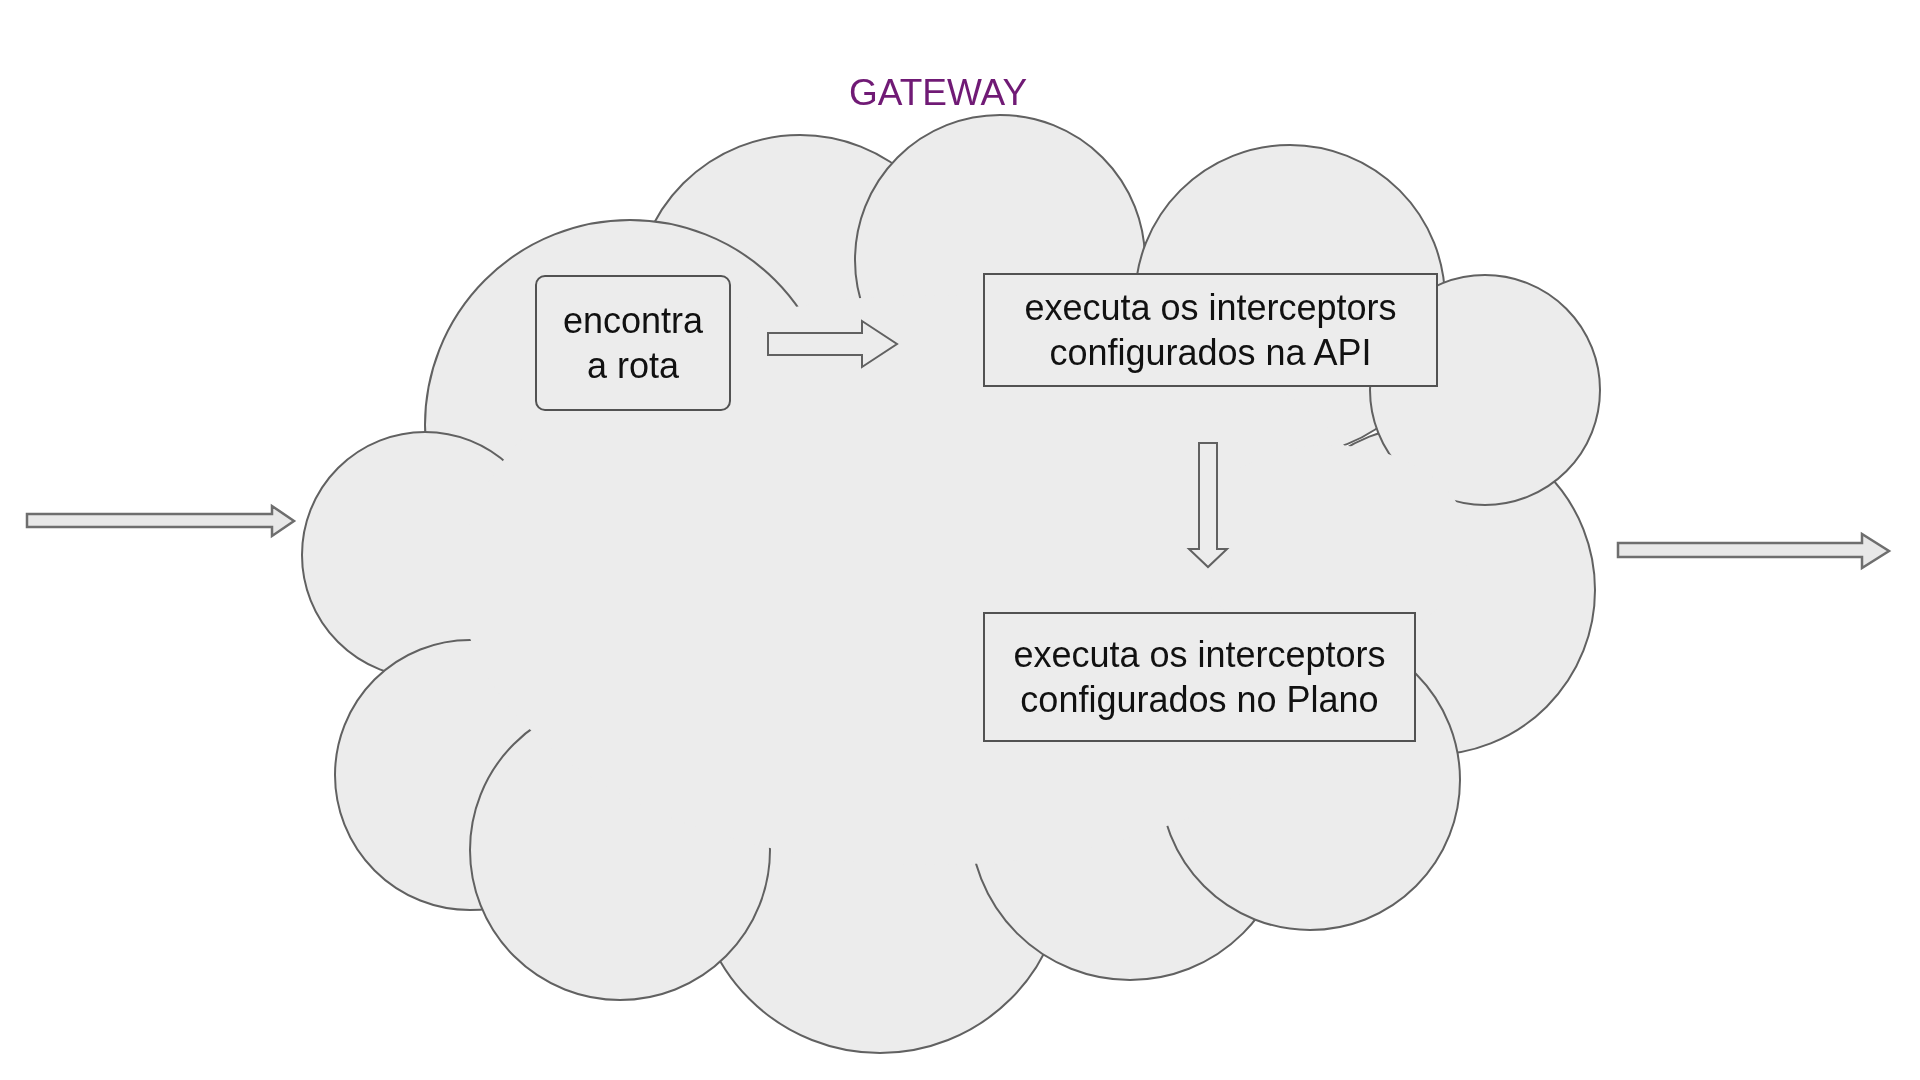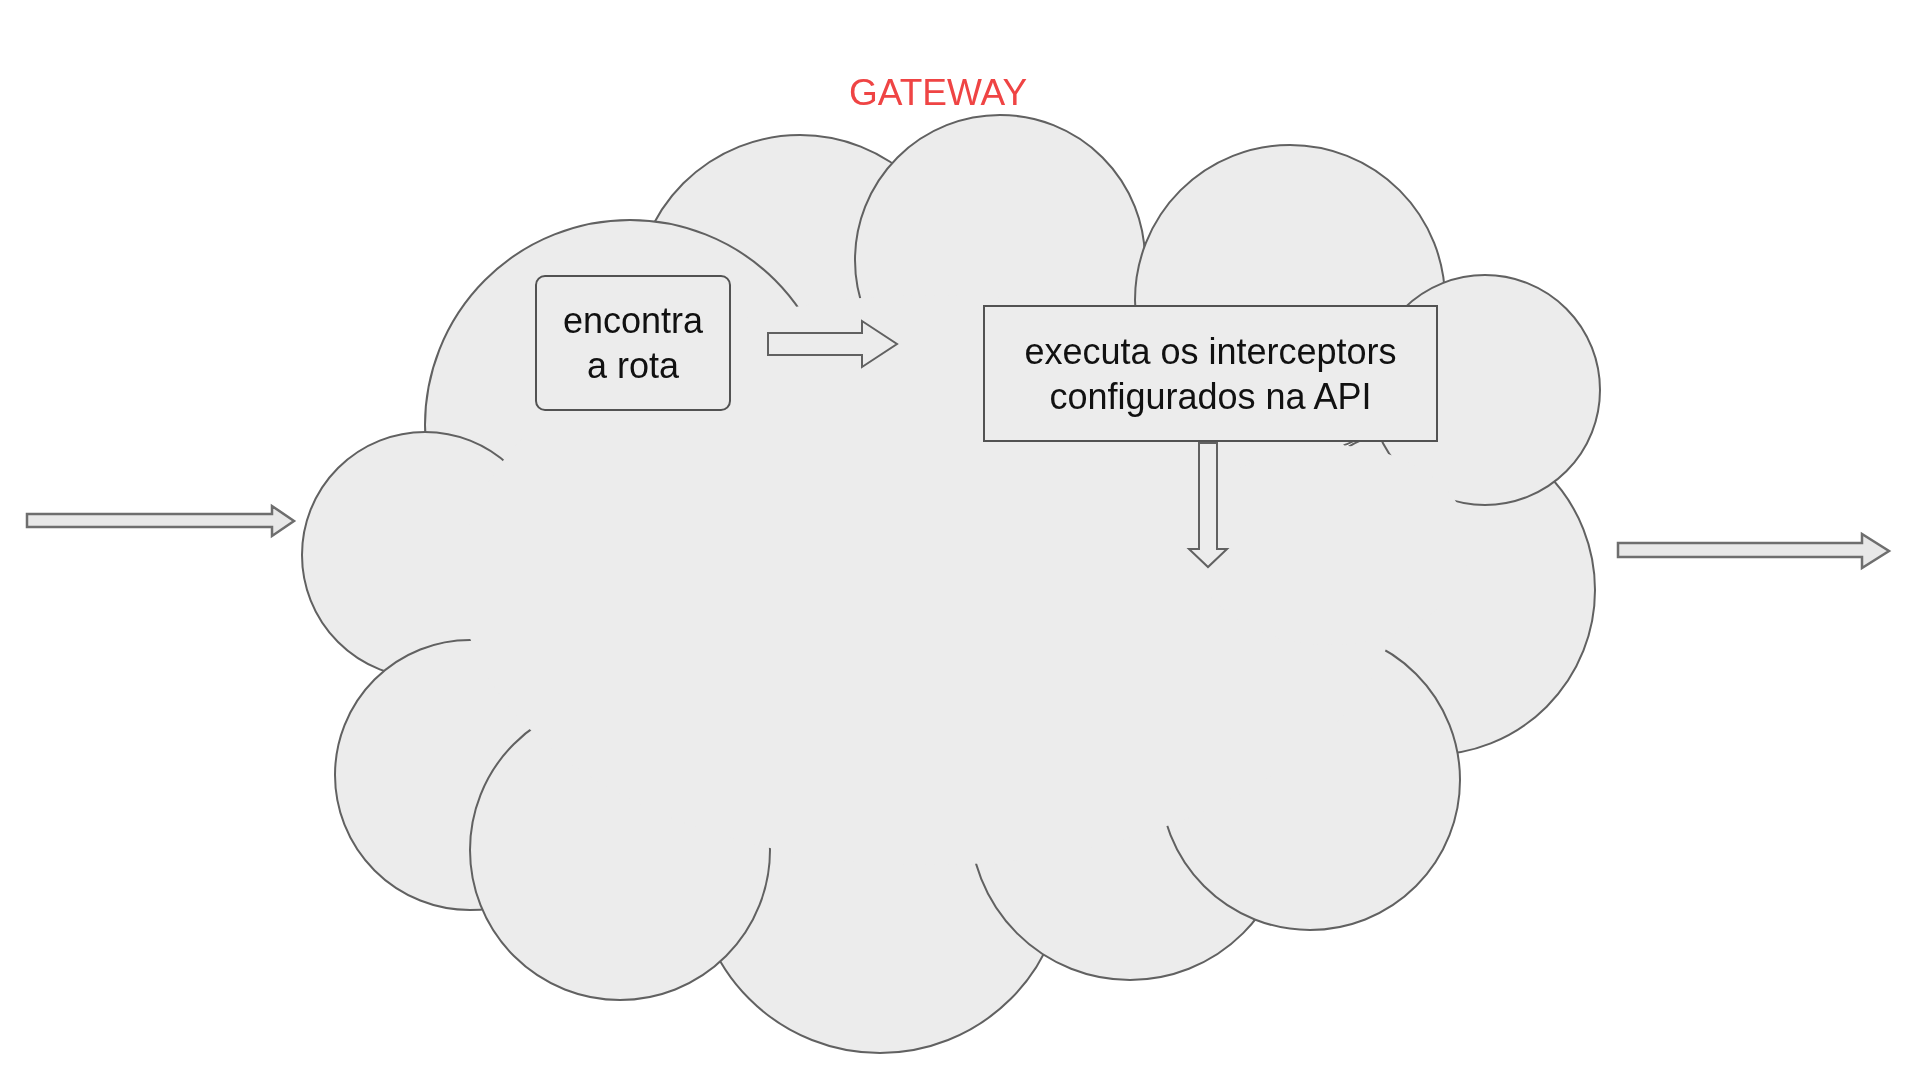--- a/index.html
+++ b/index.html
@@ -56,28 +56,28 @@
     line-height: 45px;
     color: #111111;
     padding: 0 10px;
   }
   #node-find-route {
     left: 535px; top: 275px; width: 196px; height: 136px;
     padding: 0 22px;
     border-radius: 10px;
   }
   #node-api-interceptors {
-    left: 983px; top: 273px; width: 455px; height: 137px; margin-top: 32px;
+    left: 983px; top: 273px; width: 455px; height: 114px;
   }
   #node-plan-interceptors {
     left: 983px; top: 612px; width: 433px; height: 130px;
   }
   .label {
     position: absolute;
-    color: #ef4444;
+    color: #701a75;
     font-size: 36px;
     text-align: center;
     white-space: nowrap;
   }
   #gateway-title {
     left: 788px; top: 72px; width: 300px;
     font-size: 37px;
   }
   #request-label {
     left: 40px; top: 466px; width: 250px;
@@ -119,14 +119,15 @@
   </svg>
 
   <div class="label" id="gateway-title">GATEWAY</div>
 
 
 
   <div class="node" id="node-find-route">encontra a rota</div>
 
   <div class="node" id="node-api-interceptors">executa os interceptors configurados na API</div>
 
+  <div class="node" id="node-plan-interceptors">executa os interceptors configurados no Plano</div>
 
 </div>
 
 </body></html>

